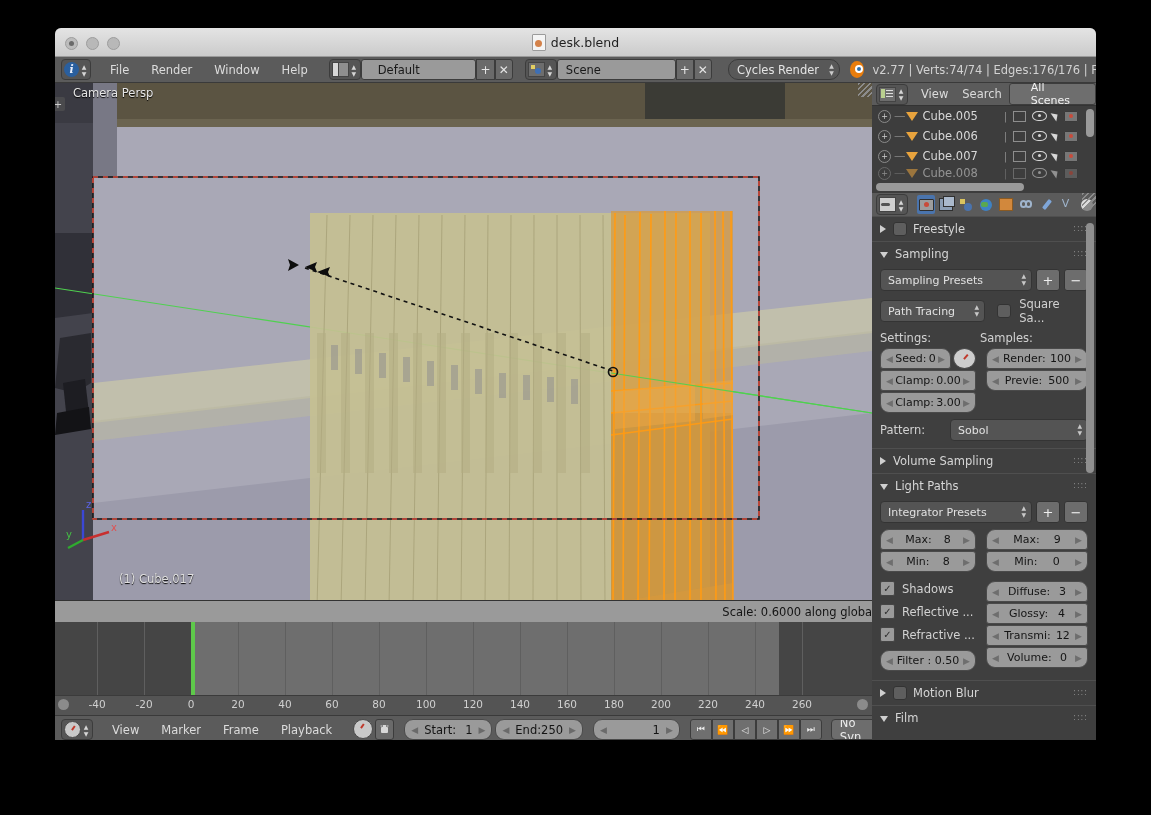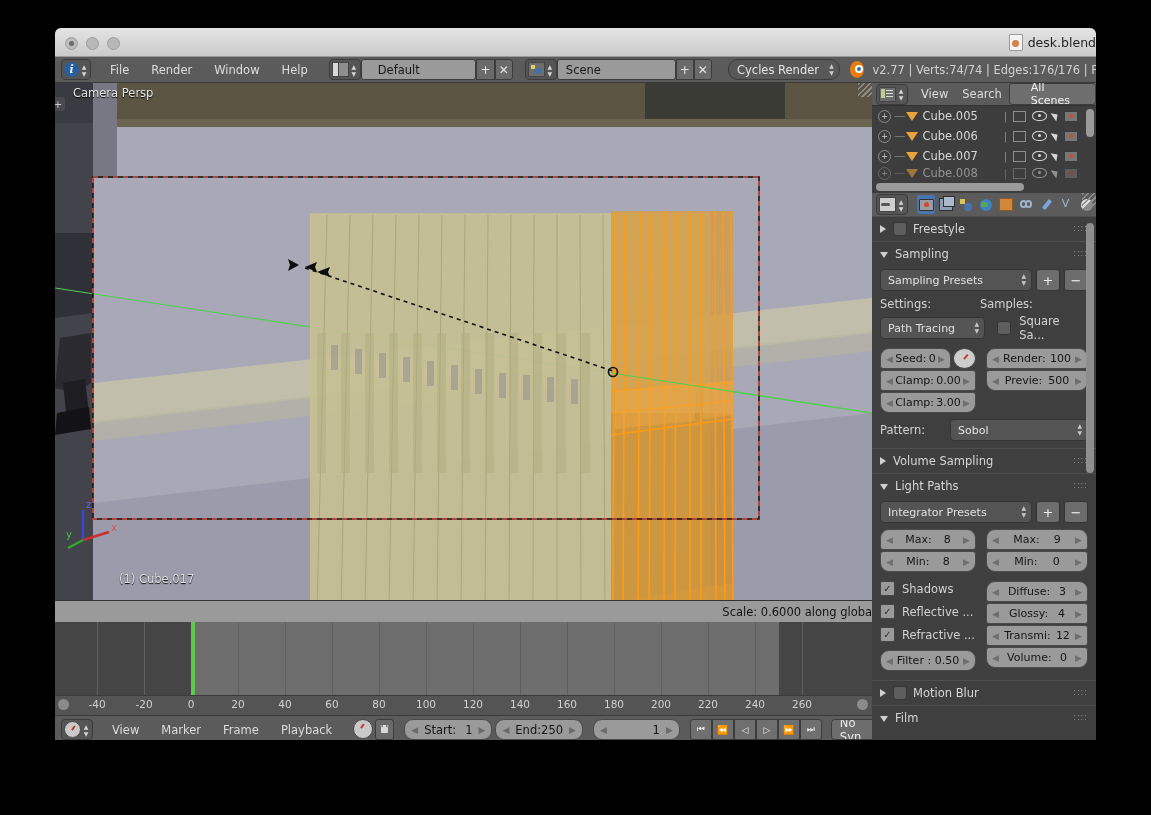--- a/index.html
+++ b/index.html
@@ -11,21 +11,21 @@
          border-radius:6px 6px 0 0;overflow:hidden;box-shadow:0 2px 14px rgba(0,0,0,.6);}
   #titlebar{position:relative;height:28px;
      background:linear-gradient(#e4e4e4,#cbcbcb);border-bottom:1px solid #9a9a9a;}
   .tdot{position:absolute;top:9px;width:11px;height:11px;border-radius:50%;background:#b8b8b8;
         border:1px solid #9d9d9d;}
   .tdot.d1{left:10px;background:#bcbcbc;}
   .tdot.d1::after{content:"";position:absolute;left:3px;top:3px;width:5px;height:5px;border-radius:50%;background:#6a6a6a;}
   .tdot.d2{left:31px;}
   .tdot.d3{left:52px;}
   #title-wrap{position:absolute;left:0;right:0;top:0;height:28px;display:flex;align-items:center;
-              justify-content:flex-end;gap:5px;}
+              justify-content:center;gap:5px;}
   #title-icon{width:12px;height:15px;background:#f4f4f4;border:1px solid #9b9b9b;border-radius:1px;
               position:relative;}
   #title-icon::after{content:"";position:absolute;left:2px;top:5px;width:7px;height:7px;border-radius:50%;
               background:#d4824a;}
   #title-text{font-size:12.5px;color:#1f1f1f;}
 
   
   #app{position:relative;width:1041px;height:684px;background:#3b3b3b;}
 
   
@@ -639,32 +639,32 @@
 
               <div class="prow">
                 <div class="pill" style="flex:1;">
                   <span>Sampling Presets</span>
                   <span class="arrs">▲<br>▼</span>
                 </div>
                 <div class="iconsq">+</div>
                 <div class="iconsq">−</div>
               </div>
 
-              <div class="prow" style="padding-bottom:0;">
-                <span class="lbl-s" style="width:96px;">Settings:</span>
-                <span class="lbl-s">Samples:</span>
-              </div>
-
               <div class="prow">
                 <div class="pill" style="width:90px;">
                   <span>Path Tracing</span>
                   <span class="arrs">▲<br>▼</span>
                 </div>
                 <div class="cbdot" style="margin-left:8px;margin-right:4px;"></div>
                 <span class="lbl-s">Square Sa...</span>
+              </div>
+
+              <div class="prow" style="padding-bottom:0;">
+                <span class="lbl-s" style="width:96px;">Settings:</span>
+                <span class="lbl-s">Samples:</span>
               </div>
 
               <div class="prow" style="align-items:flex-start;">
                 <div style="width:96px;display:flex;flex-direction:column;gap:1px;">
                   <div style="display:flex;gap:2px;">
                     <div class="slider rtop" style="flex:1;">
                       <span class="arw">◀</span>
                       <span>Seed:</span>
                       <span class="n">0</span>
                       <span class="arw">▶</span>

